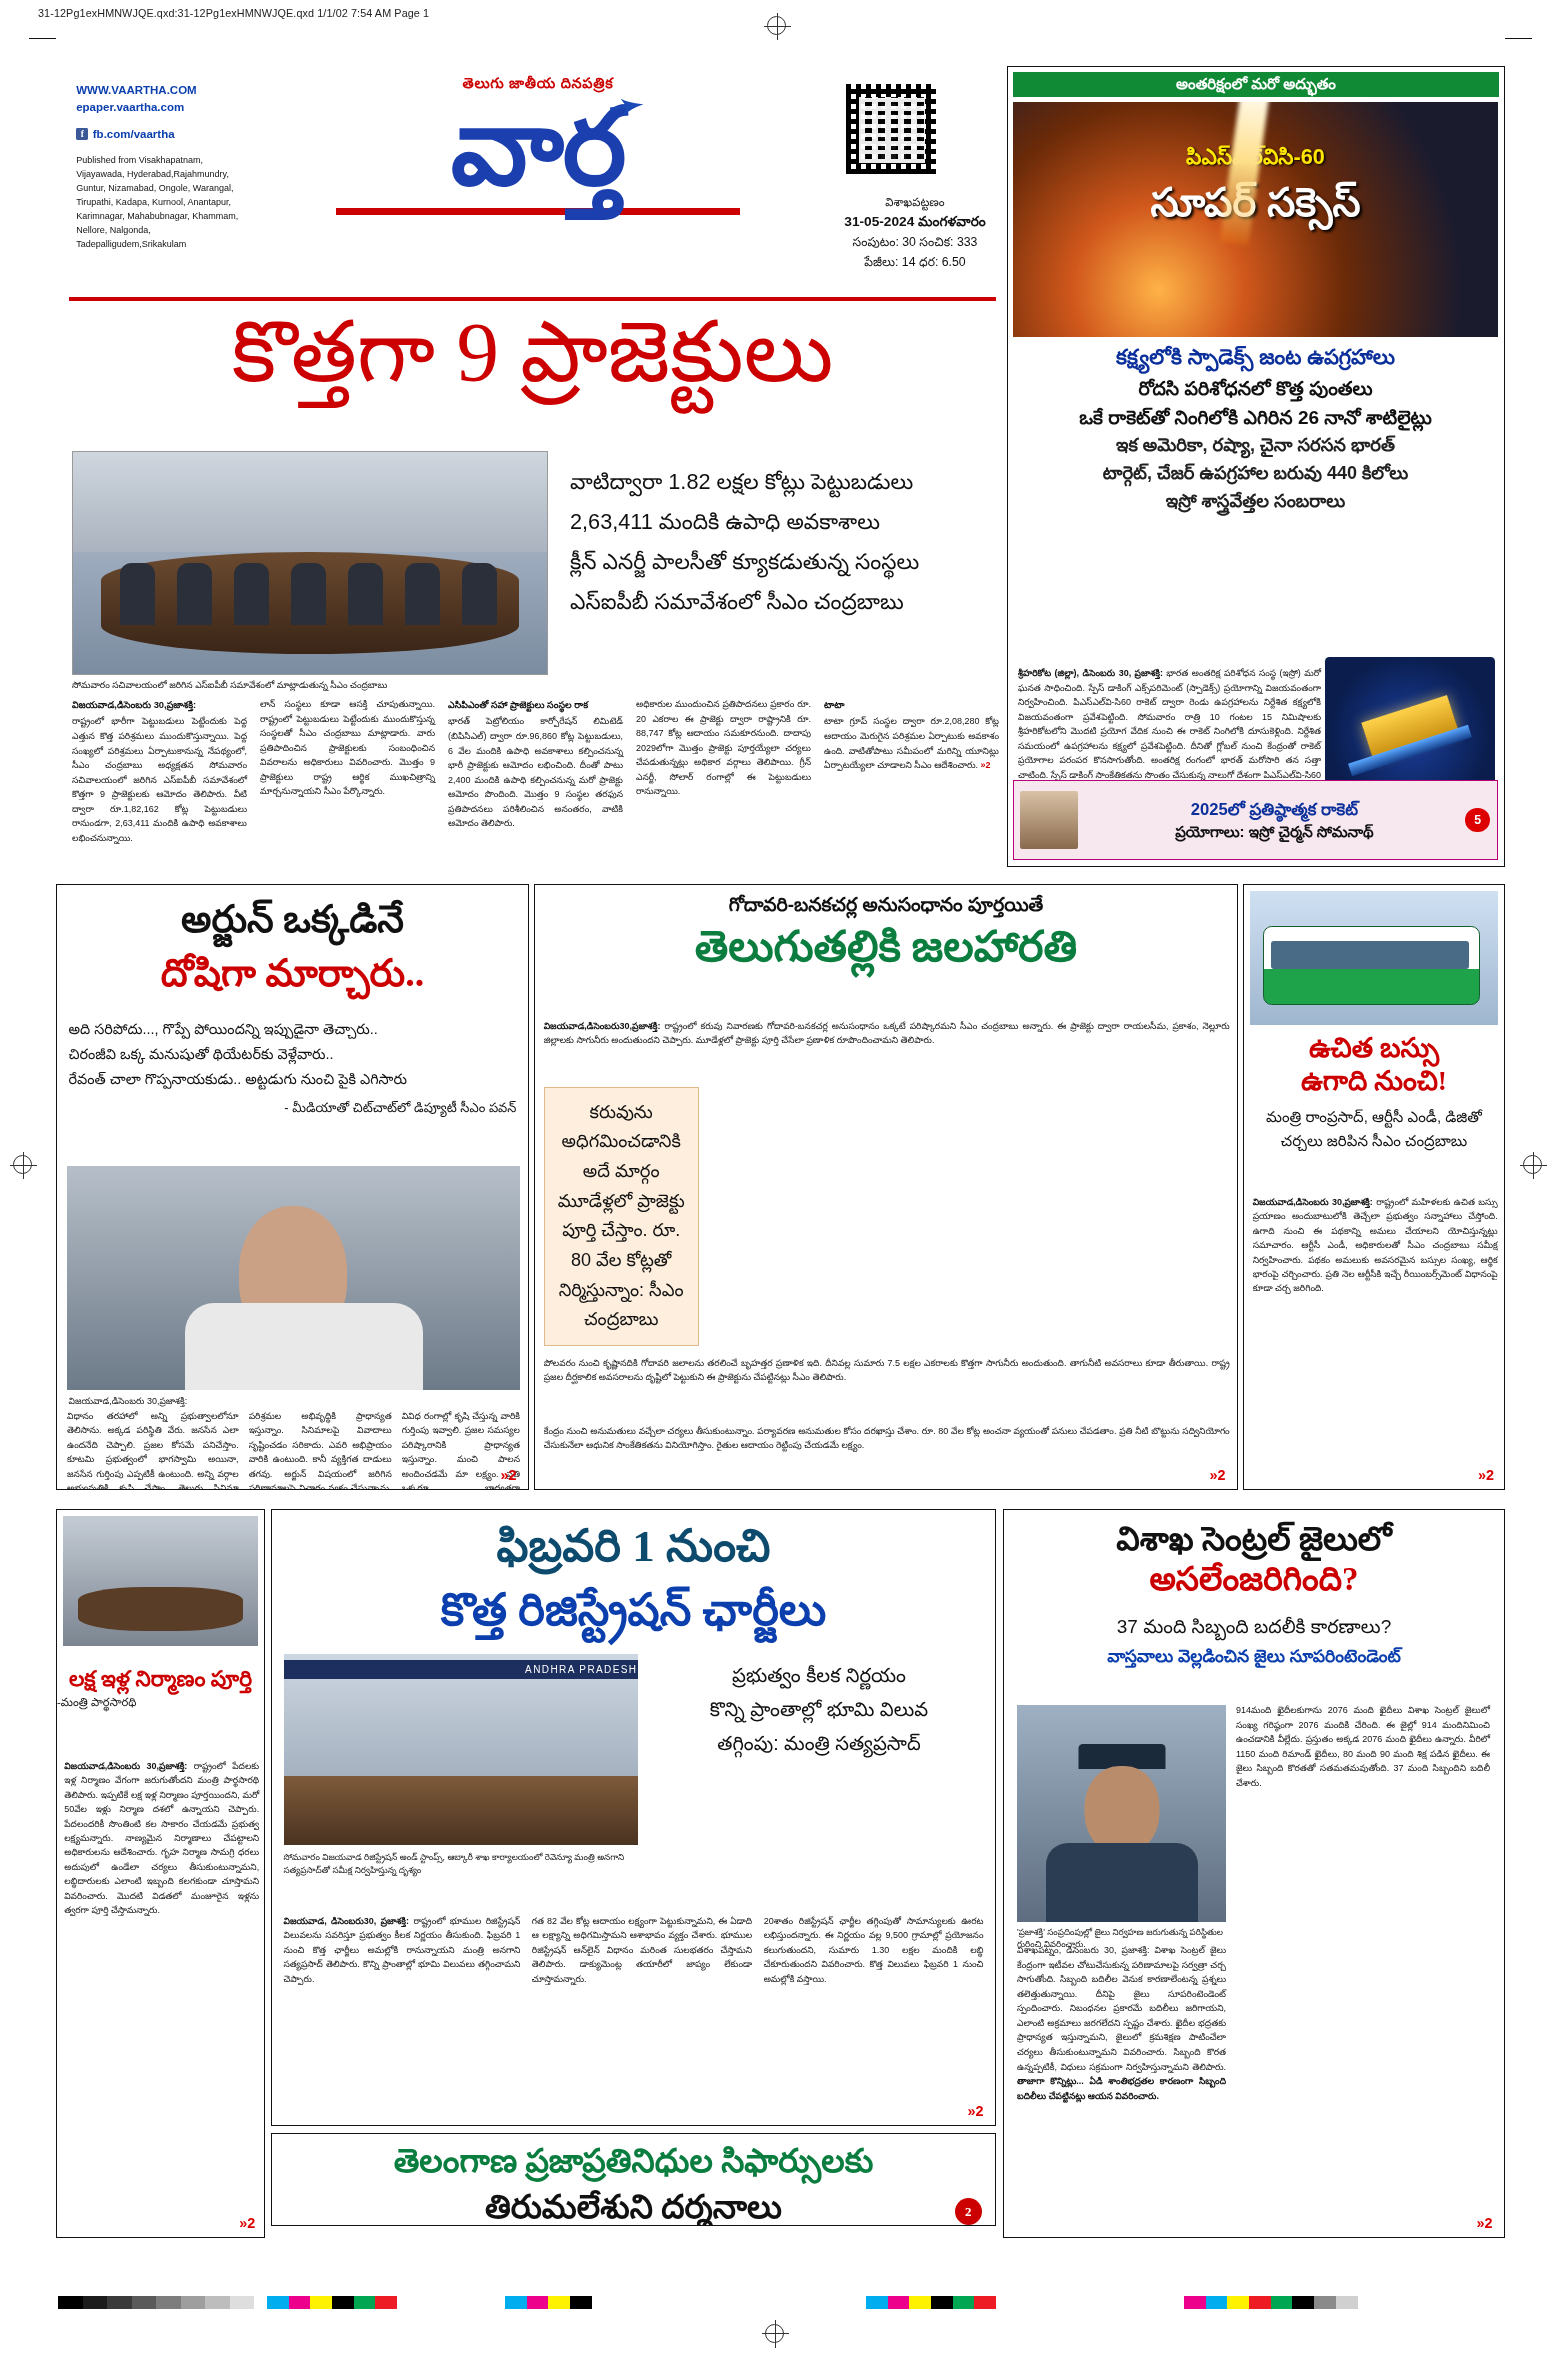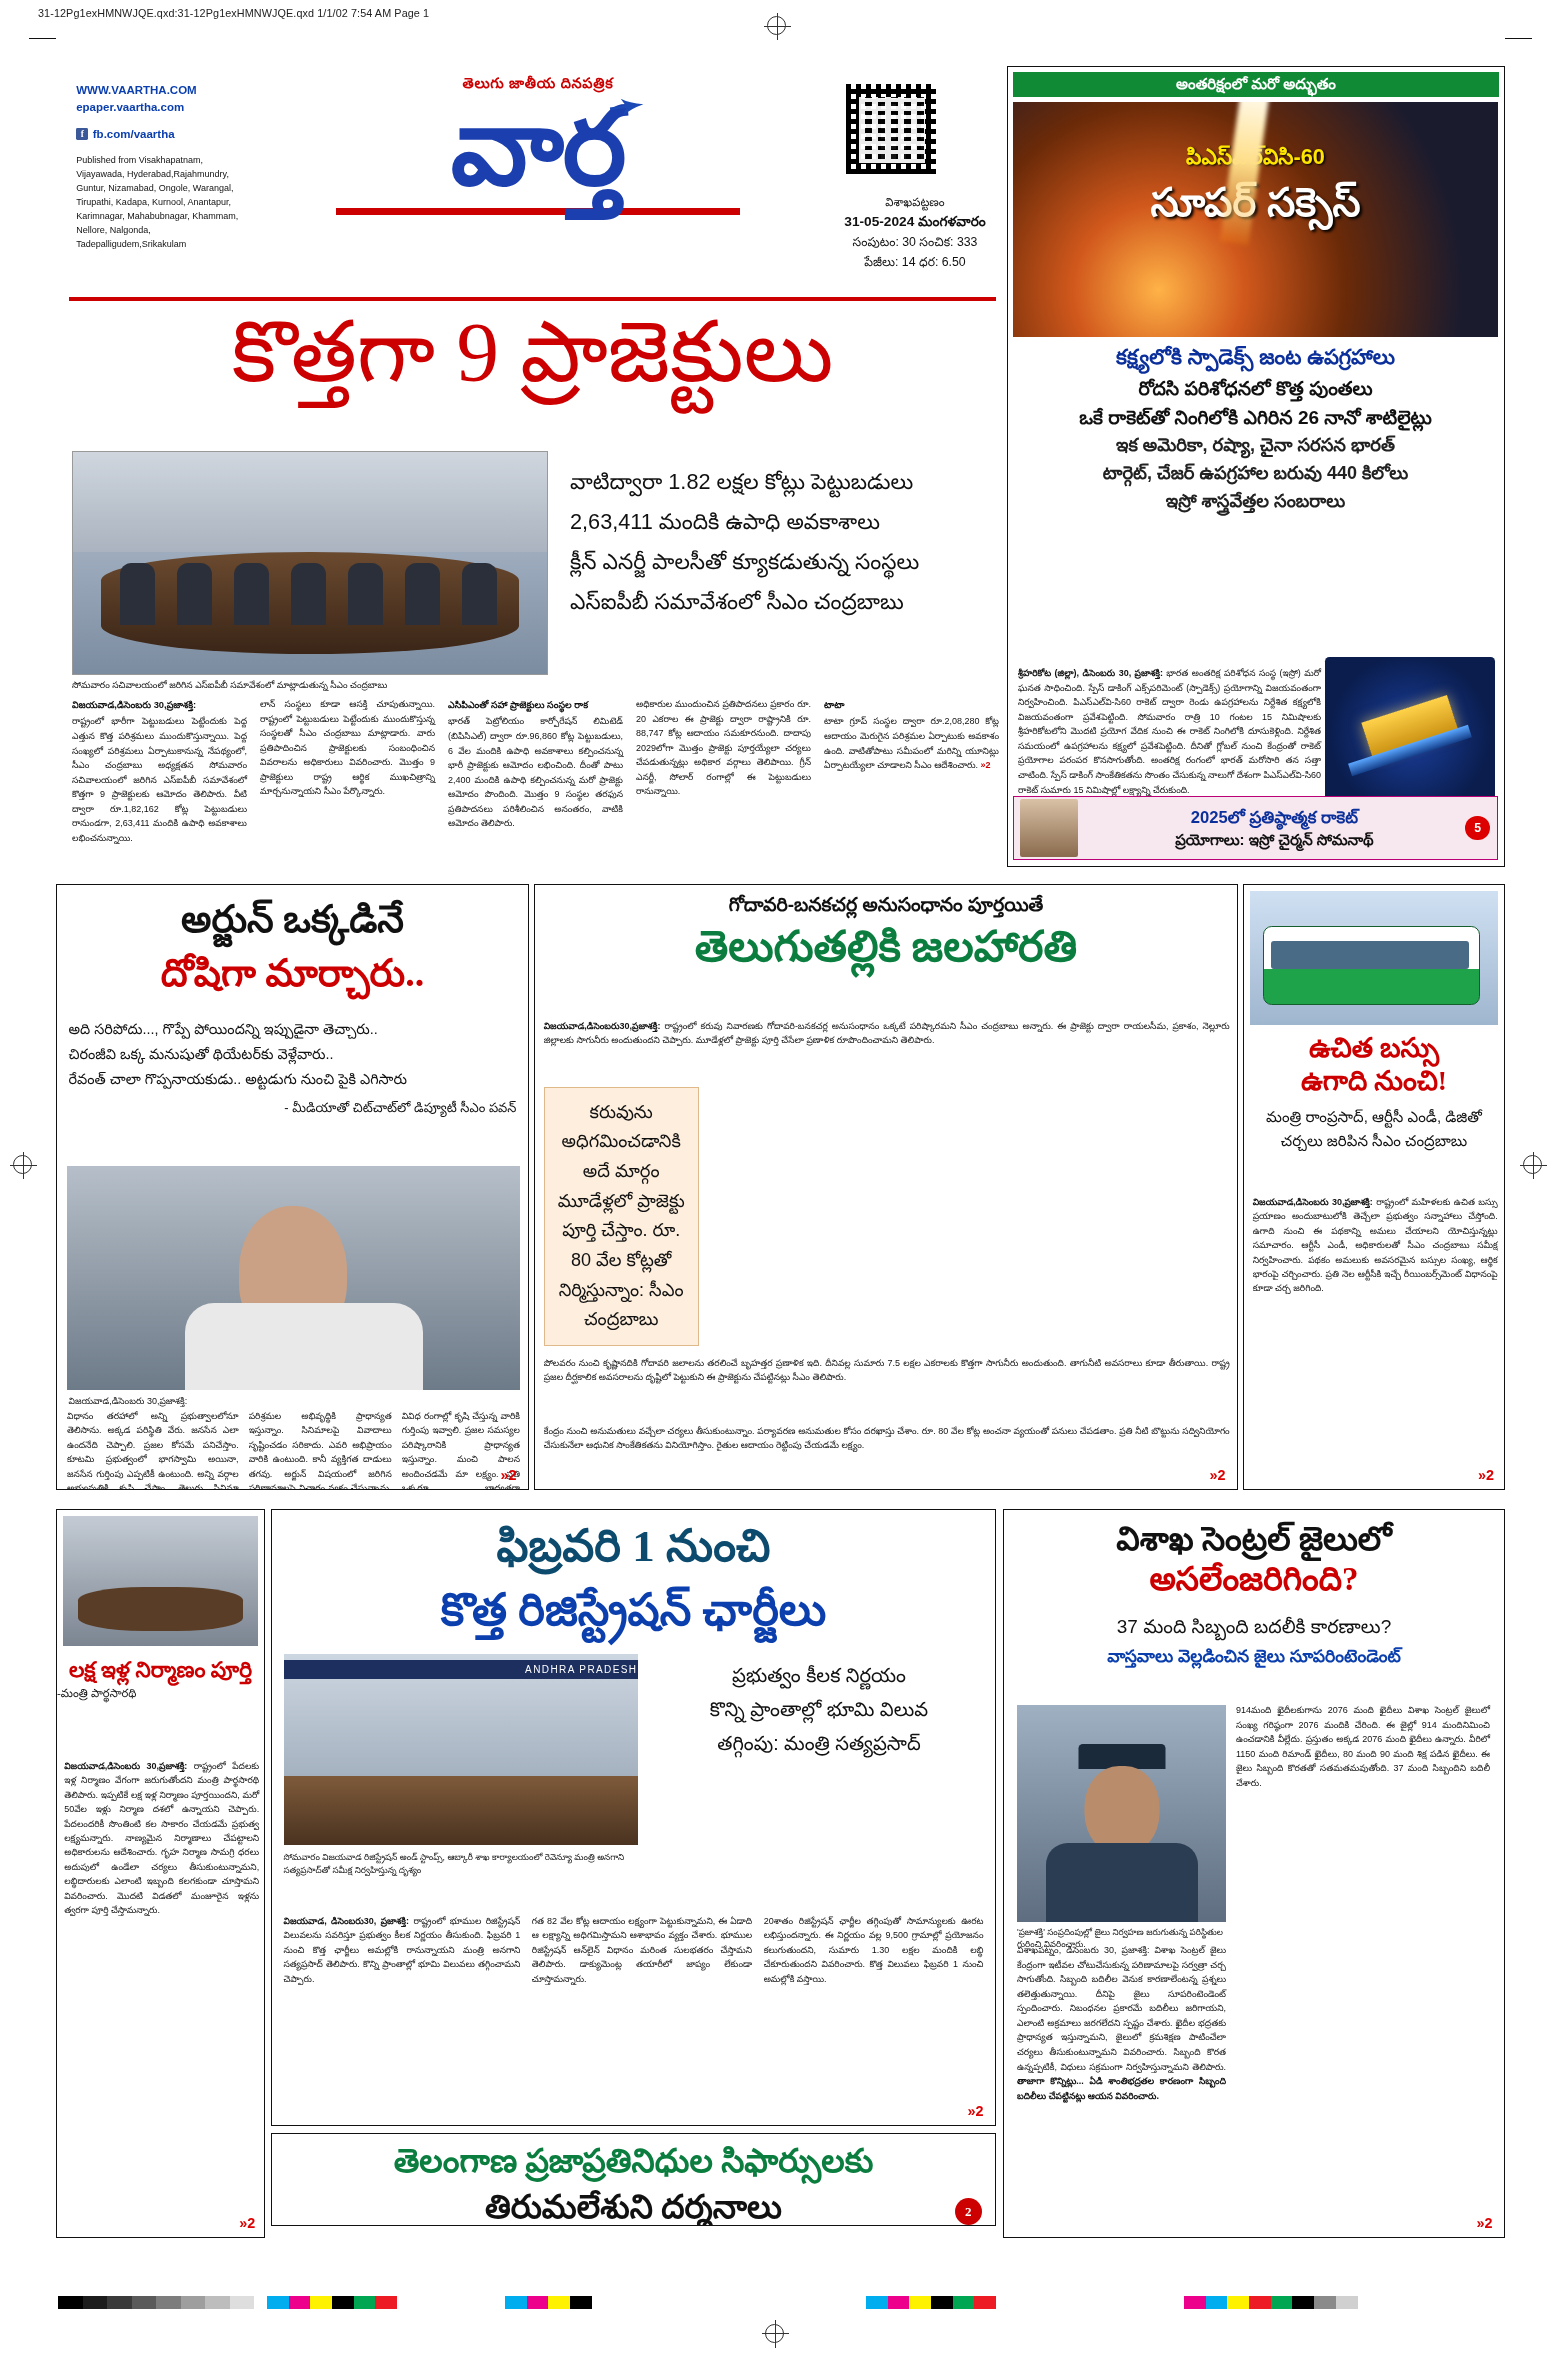--- a/index.html
+++ b/index.html
@@ -169,21 +169,21 @@
   .rk-sat:before {
     content:""; position:absolute; left: 40px; top: 51px; width: 90px; height: 38px;
     background: linear-gradient(#ffd24a,#c98f10); transform: rotate(-18deg);
     box-shadow: 0 0 13px rgba(255,210,80,.6);
   }
   .rk-sat:after {
     content:""; position:absolute; left: 21.7px; top: 87px; width: 126px; height: 13px;
     background: linear-gradient(#5aa7ff,#15408c); transform: rotate(-18deg);
   }
   .rk-strip {
-    position:absolute; left: 5px; bottom: 5.8px; width: 485px; height: 64px;
+    position:absolute; left: 5px; bottom: 5.8px; width: 485px; height: 80px;
     background:#f7e7ef; border:0.7px solid #b07;
     display:flex; align-items:center;
   }
   .rk-strip .face {
     width: 58px; height: 58px; margin: 0 5.8px;
     border-radius: 2.2px;
     background: linear-gradient(#d9c2a6,#8a6a4d);
   }
   .rk-strip .txt {
     flex: 1; text-align:center; color:#0b2f9b; font-size: 16.6px; font-weight: bold; line-height:1.4;
@@ -335,21 +335,21 @@
     margin: 5.8px; height: 130px;
     background: linear-gradient(#c4cbd4,#7b8591);
     position: relative; overflow:hidden;
   }
   .house-photo .r {
     position:absolute; left: 8%; top: 55%; width: 84%; height: 34%;
     background:#5a3d26; border-radius: 40% / 30%;
   }
   .house-h {
     text-align:center; color:#c00; font-size: 21.7px; font-weight:bold;
-    font-family:"Liberation Serif", serif; line-height:1.25; margin-top: 11px;
+    font-family:"Liberation Serif", serif; line-height:1.25; margin-top: 20px;
   }
   .house-sub { font-size: 11.5px; margin-top: 2.9px; }
   .house-body {
     position:absolute; left: 7.2px; top: 249px; width: 195px;
     font-size: 9px; line-height:1.6; text-align: justify;
   }
 
   .reg-blk { left: 271px; top: 1509px; width: 725px; height: 617px; }
   .reg-h1 {
     text-align:center; font-size: 45px; font-weight:bold; color:#0c4a6e;

